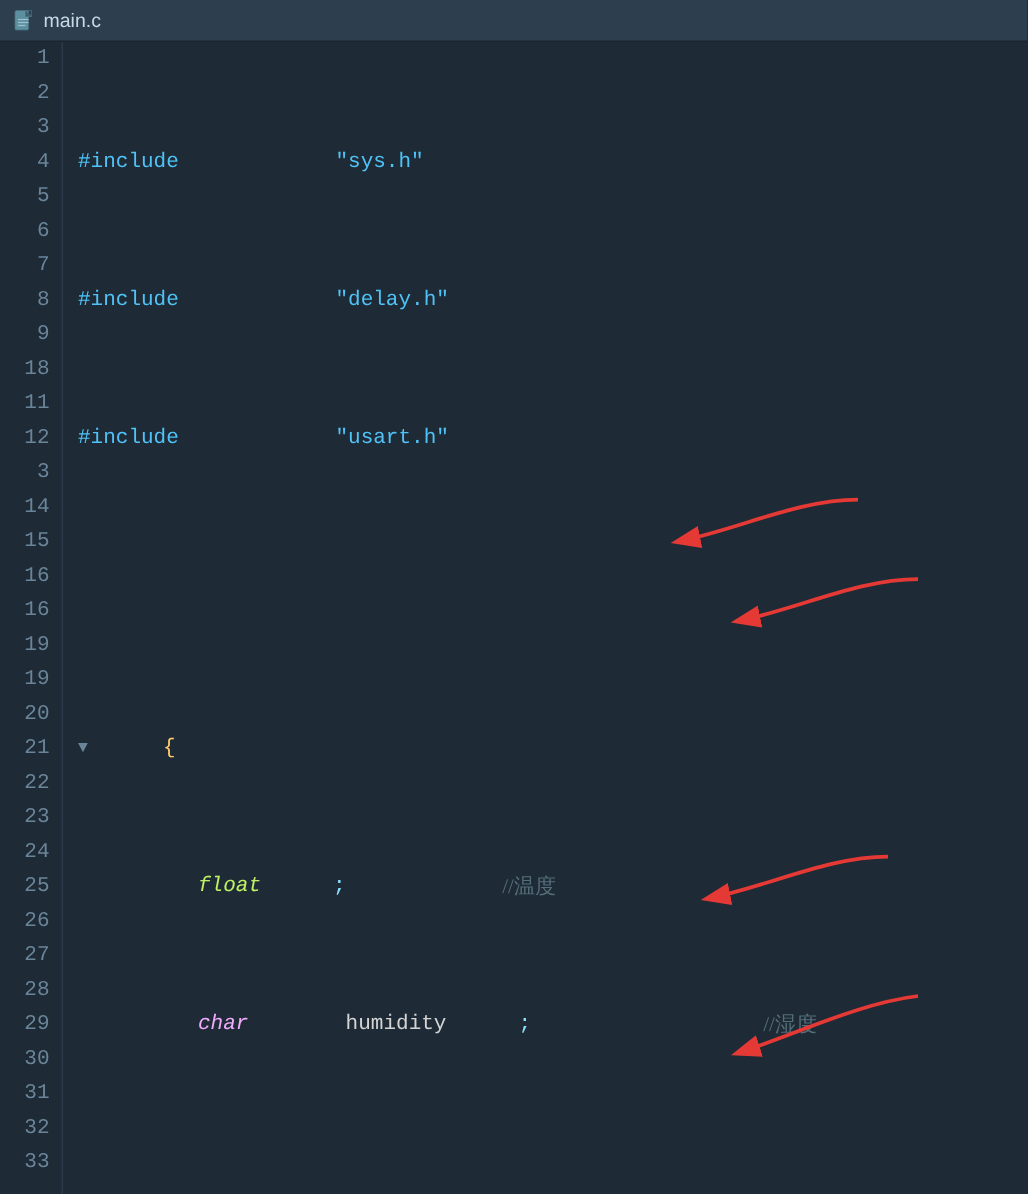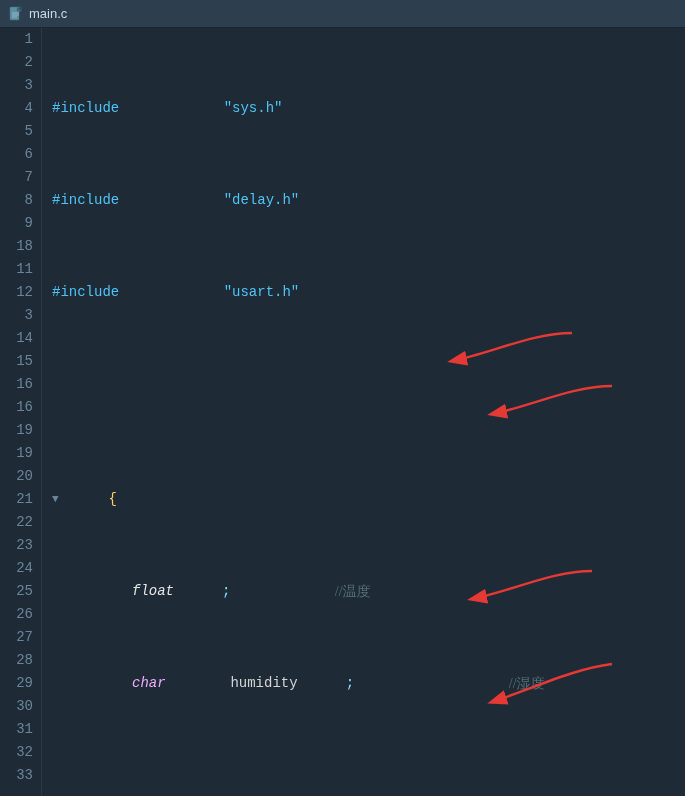--- a/index.html
+++ b/index.html
@@ -74,21 +74,21 @@
       line-height: 23px;
       display: block;
       height: 23px;
     }
 
     
     .kw-include { color: #4fc3f7; } 
     .str { color: #4fc3f7; } 
     .kw-typedef { color: #c792ea; font-style: italic; } 
     .kw-struct { color: #c792ea; font-style: italic; } 
-    .kw-float { color: #e5e5e5; font-style: italic; } 
+    .kw-float { color: #bef264; font-style: italic; } 
     .kw-char { color: #f0abfc; font-style: italic; }
     .comment { color: #546e7a; font-family: Liberation Serif, serif; }
     .punct { color: #89ddff; }
     .brace { color: #ffcb6b; }
     .bracket-fold {
       color: #6a8599;
       font-size: 11px;
       margin-right: 2px;
     }
 

